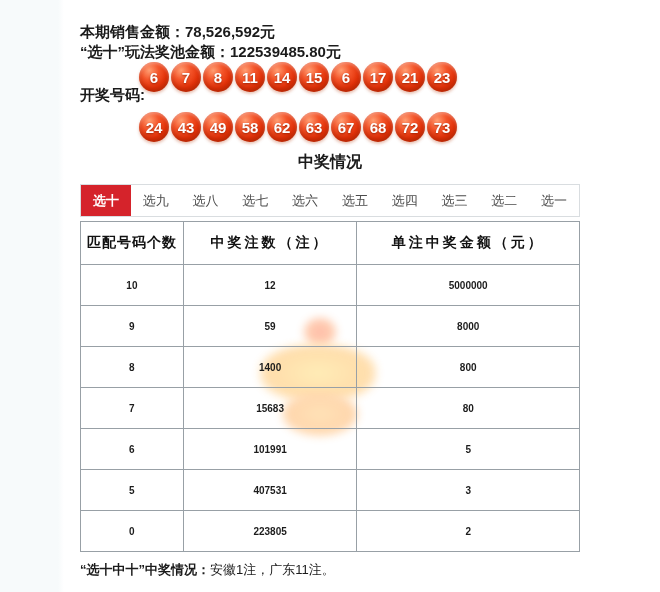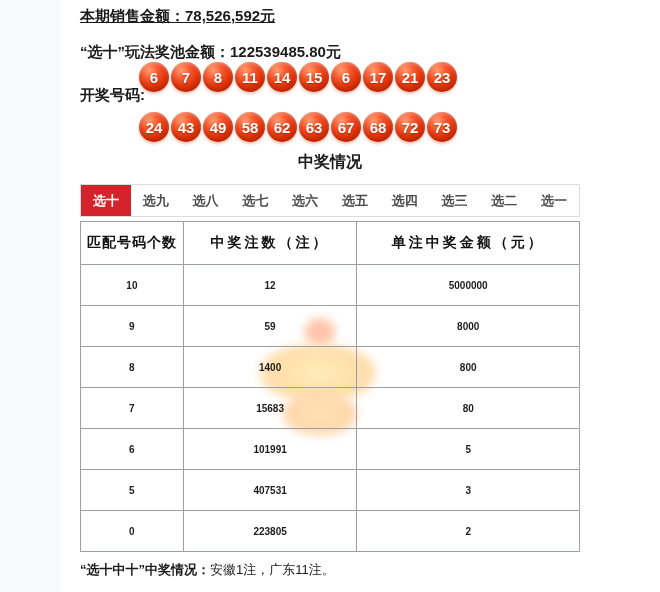--- a/index.html
+++ b/index.html
@@ -6,21 +6,21 @@
   body {
     width:660px; height:592px;
     background:#fbfdfe;
     font-family:"Liberation Sans","DejaVu Sans",sans-serif;
     position:relative;
     overflow:hidden;
   }
   .page { position:absolute; inset:0; background:linear-gradient(to right,#f7fafb 0px,#f7fafb 58px,#ffffff 64px,#ffffff 100%); }
 
   .topline { position:absolute; left:80px; font-size:15px; font-weight:bold; color:#1b1b1b; white-space:nowrap; }
-  #line-sales   { top:7px;text-decoration:underline; }
+  #line-sales   { top:23px; }
   #line-jackpot { top:34px;margin-top:9px; }
 
   .draw-label { position:absolute; left:80px; top:86px; font-size:15px; font-weight:bold; color:#1b1b1b; }
 
   .balls { position:absolute; left:139px; display:flex; gap:2px; }
   #balls-row-1 { top:62px; }
   #balls-row-2 { top:92px;margin-top:20px; }
   .ball {
     width:30px; height:30px; border-radius:50%;
     display:flex; align-items:center; justify-content:center;
@@ -31,21 +31,21 @@
                inset 0 -3px 5px rgba(150,30,0,.45),
                inset 0 2px 3px rgba(255,255,255,.35);
   }
 
   .results-title { position:absolute; left:80px; top:152px; width:500px; text-align:center; font-size:16px; font-weight:bold; color:#1b1b1b; margin:0; }
 
   .tabs {
     position:absolute; left:80px; top:184px; width:500px; height:33px;
     display:flex; background:#fff; border:1px solid #d9dde0; box-sizing:border-box;
   }
-  .tab { flex:1; display:flex; align-items:center; justify-content:center; font-size:13px; color:#4b4b4b; cursor:pointer;font-weight:bold; }
+  .tab { flex:1; display:flex; align-items:center; justify-content:center; font-size:13px; color:#4b4b4b; cursor:pointer; }
   .tab.active { background:var(--accent,#d5232b); color:#fff; font-weight:bold;text-align:center; }
 
   .watermark { position:absolute; left:252px; top:318px; width:140px; height:125px; opacity:.4; z-index:0; pointer-events:none; }
   .wm-blob { position:absolute; border-radius:50%; filter:blur(4px); }
   .wm-head { left:52px; top:0; width:32px; height:28px; background:radial-gradient(circle,#ff5a2e 0%,#ff8a3c 70%, transparent 100%); }
   .wm-body { left:8px; top:26px; width:116px; height:58px; border-radius:45%; background:radial-gradient(ellipse,#ffd24d 0%,#ffab2e 60%, transparent 100%); }
   .wm-base { left:30px; top:74px; width:76px; height:44px; background:radial-gradient(ellipse,#ffb84d 0%,#ff9a33 60%, transparent 100%); }
 
   table.prize {
     position:absolute; left:80px; top:221px; width:500px;

